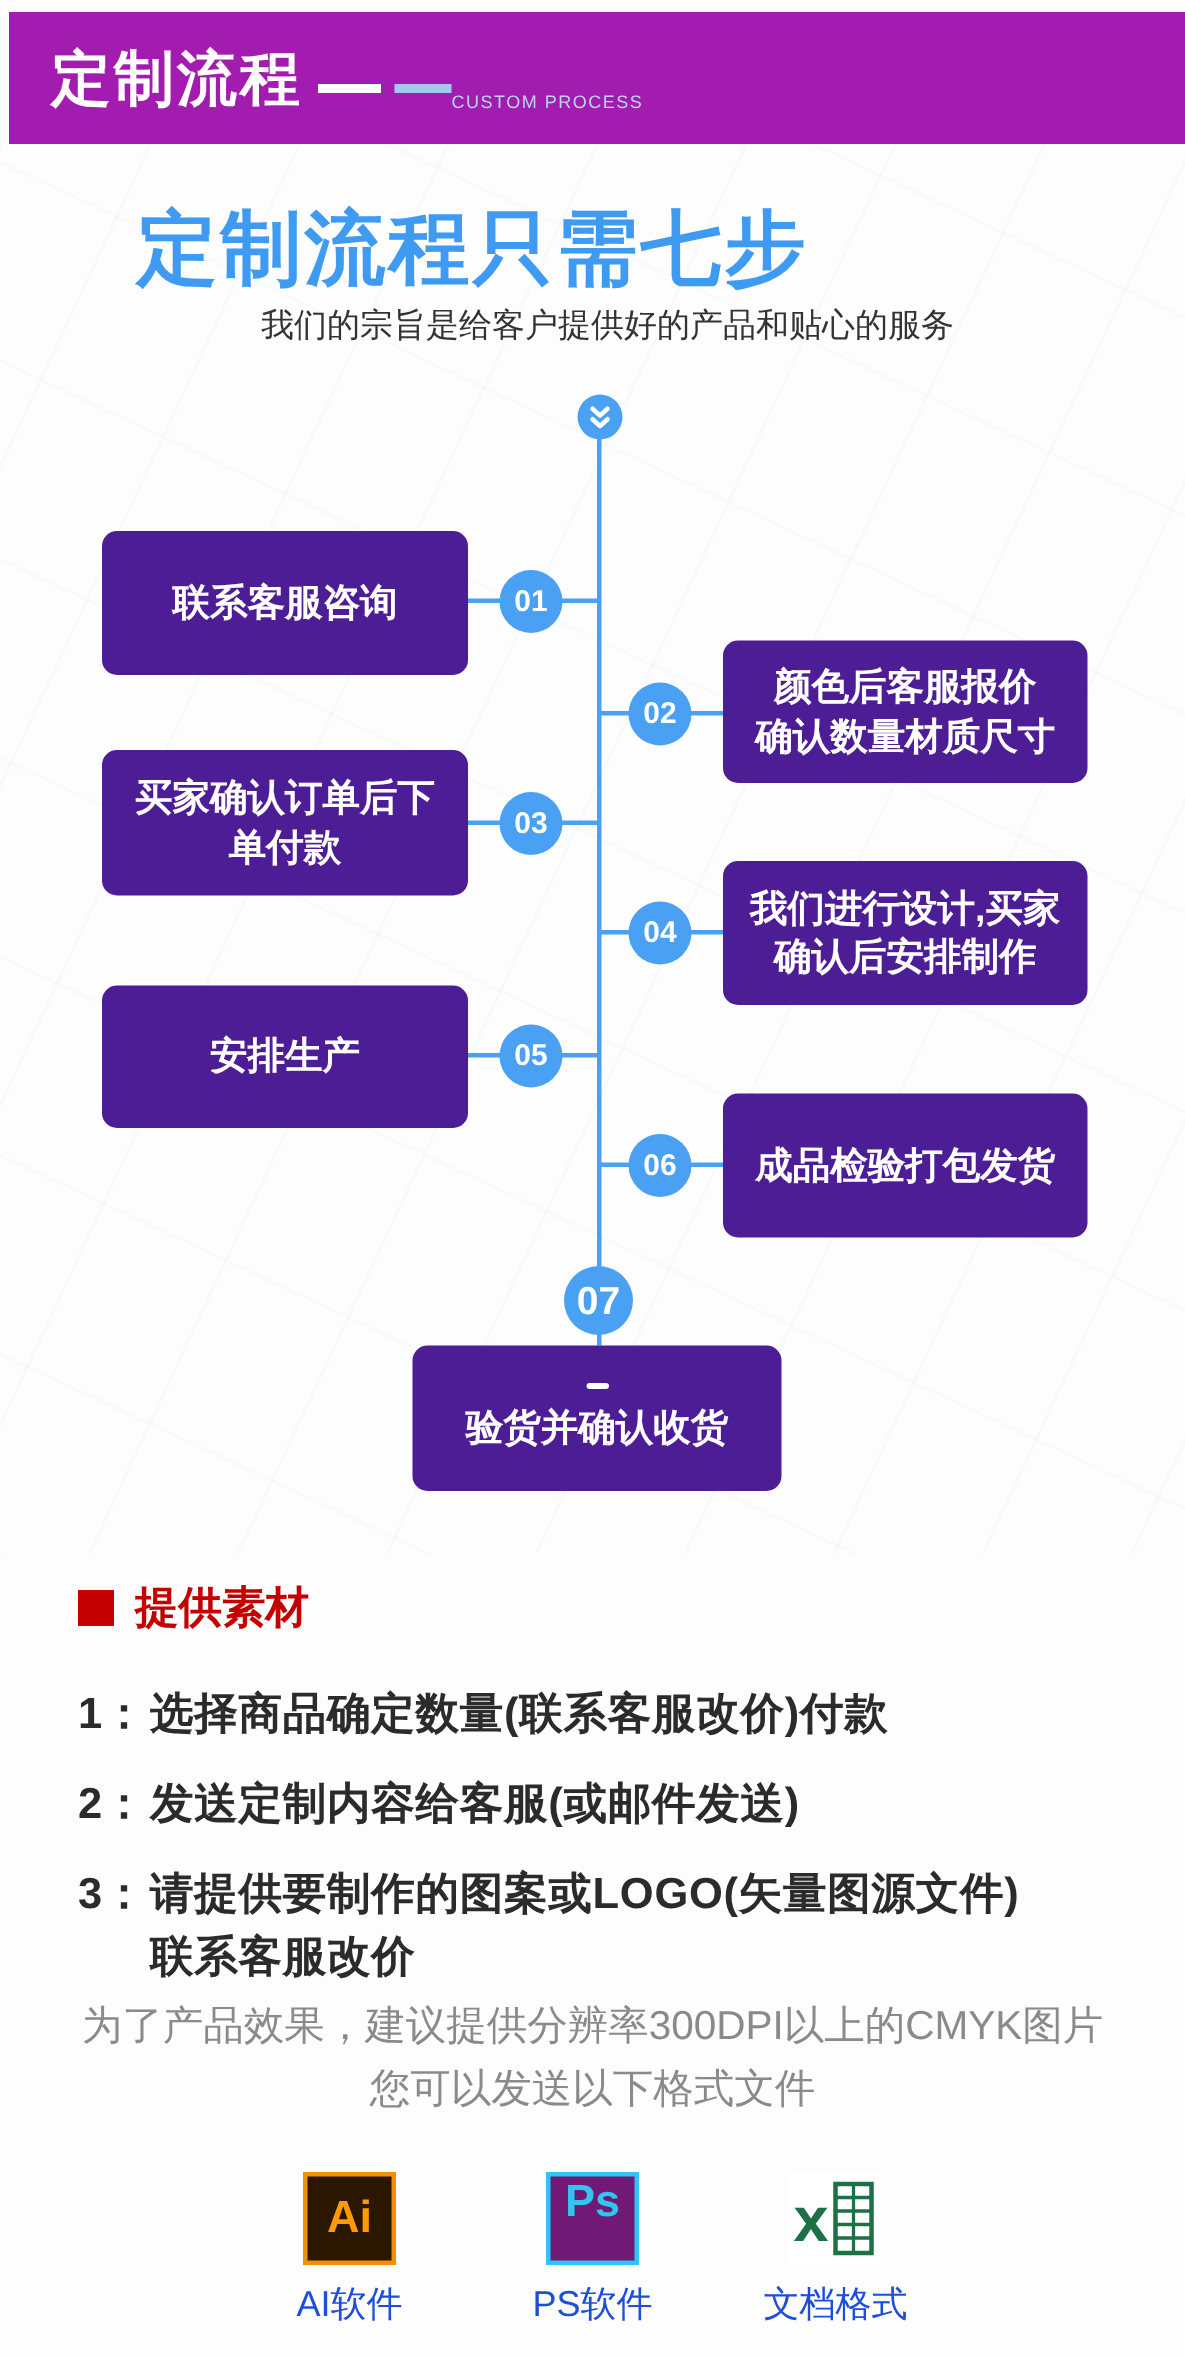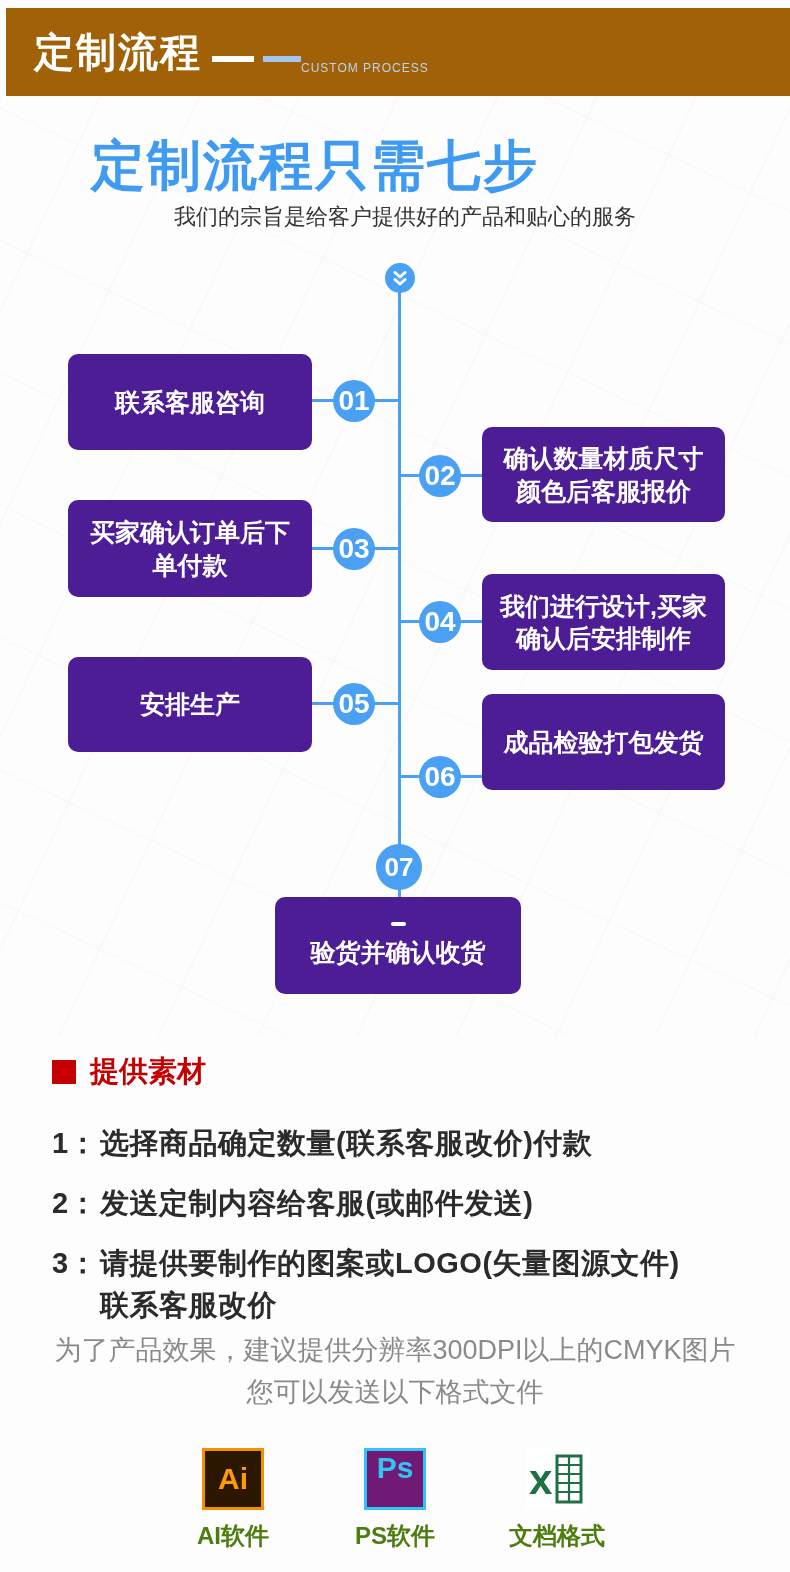--- a/index.html
+++ b/index.html
@@ -9,21 +9,21 @@
 
   
   .bg-texture { position:absolute; left:0; top:96px; width:790px; height:940px;
     background:
       repeating-linear-gradient(115deg, rgba(150,170,190,0.05) 0 2px, transparent 2px 90px),
       repeating-linear-gradient(25deg, rgba(150,170,190,0.04) 0 2px, transparent 2px 120px);
   }
 
   
   .banner { position:absolute; left:6px; top:8px; width:784px; height:88px;
-    background:#a16207; display:flex; align-items:center; padding-left:28px; }
+    background:#a21caf; display:flex; align-items:center; padding-left:28px; }
   .banner-title { color:#ffffff; font-size:40px; font-weight:bold; letter-spacing:2px; }
   .banner-side { display:flex; flex-direction:row; margin-left:10px; margin-top:26px; }
   .banner-dashes { display:flex; gap:9px; }
   .dash1 { width:42px; height:6px; background:#ffffff; }
   .dash2 { width:38px; height:6px; background:#a5c7ef; }
   .banner-caption { margin-top:5px; color:#b9d4f2; font-size:12px; letter-spacing:1px; }
 
   
   .hero-title { position:absolute; left:0; top:130px; width:630px; text-align:center;
     color:#3f9bf1; font-size:54px; font-weight:bold; letter-spacing:2px; }
@@ -44,26 +44,26 @@
     border-radius:50%; background:#4aa0f2; display:flex; align-items:center; justify-content:center; }
 
   .flow-box { position:absolute; background:#4c1d95; border-radius:10px;
     display:flex; flex-direction:column; align-items:center; justify-content:center;
     color:#ffffff; font-size:25px; font-weight:bold; text-align:center; line-height:1.3; }
   .b1 { left:68px;  top:354px; width:244px; height:96px; }
   .b2 { left:482px; top:427px; width:243px; height:95px; }
   .b3 { left:68px;  top:500px; width:244px; height:97px; }
   .b4 { left:482px; top:574px; width:243px; height:96px; }
   .b5 { left:68px;  top:657px; width:244px; height:95px; }
-  .b6 { left:482px; top:694px; width:243px; height:96px; }
+  .b6 { left:482px; top:729px; width:243px; height:96px; }
   .b7 { left:275px; top:897px; width:246px; height:97px; }
   .b7-dash { width:15px; height:4px; background:#ffffff; border-radius:2px; margin-bottom:10px; }
 
   .flow-num { position:absolute; width:42px; height:42px; border-radius:50%; background:#4aa0f2;
-    color:#ffffff; font-size:28px; font-weight:bold; display:flex; align-items:center; justify-content:center; }
+    color:#ffffff; font-size:20px; font-weight:bold; display:flex; align-items:center; justify-content:center; }
   .c1 { left:333px; top:380px; }
   .c2 { left:419px; top:455px; }
   .c3 { left:333px; top:528px; }
   .c4 { left:419px; top:601px; }
   .c5 { left:333px; top:683px; }
   .c6 { left:419px; top:756px; }
   .c7 { left:376px; top:844px; width:46px; height:46px; font-size:26px; }
 
   
   .mat-heading { position:absolute; left:52px; top:1052px; display:flex; align-items:center; }
@@ -78,21 +78,21 @@
   .mat-text { letter-spacing:0.5px; }
 
   .note { position:absolute; left:0; width:790px; text-align:center; color:#8a8a8a; font-size:27px; font-weight:normal; }
   .note1 { top:1332px; }
   .note2 { top:1374px; }
 
   
   .formats { position:absolute; left:0; top:1448px; width:790px;
     display:flex; justify-content:center; gap:52px; }
   .fmt { display:flex; flex-direction:column; align-items:center; width:110px; }
-  .fmt-label { margin-top:10px; color:#4d7c0f; font-size:24px; font-weight:bold; white-space:nowrap; }
+  .fmt-label { margin-top:10px; color:#1d4ed8; font-size:24px; font-weight:normal; white-space:nowrap; }
 
   .icon-ai { width:62px; height:62px; background:#2b1700; border:3px solid #f29100;
     display:flex; align-items:center; justify-content:center;
     color:#ff9a00; font-size:30px; font-weight:bold; }
   .icon-ps { width:62px; height:62px; background:#701a75; border:3px solid #2fc3f7;
     display:flex; justify-content:center;
     color:#31c5f0; font-size:30px; font-weight:bold; }
   .icon-svg { width:62px; height:62px; display:block; }
   .icon-jpg { width:62px; height:62px; background:#f2f2f2; border:1px solid #c9c9c9;
     padding:5px; }
@@ -130,22 +130,22 @@
     <svg width="18" height="17" viewBox="0 0 18 17">
       <path d="M4 2.5 L9 7 L14 2.5" stroke="#ffffff" stroke-width="3" fill="none" stroke-linecap="round" stroke-linejoin="round"></path>
       <path d="M4 9.5 L9 14 L14 9.5" stroke="#ffffff" stroke-width="3" fill="none" stroke-linecap="round" stroke-linejoin="round"></path>
     </svg>
   </div>
 
   <div class="flow-box b1">
     <div>联系客服咨询</div>
   </div>
   <div class="flow-box b2">
+    <div>颜色后客服报价</div>
     <div>确认数量材质尺寸</div>
-    <div>颜色后客服报价</div>
   </div>
   <div class="flow-box b3">
     <div>买家确认订单后下</div>
     <div>单付款</div>
   </div>
   <div class="flow-box b4">
     <div>我们进行设计,买家</div>
     <div>确认后安排制作</div>
   </div>
   <div class="flow-box b5">

